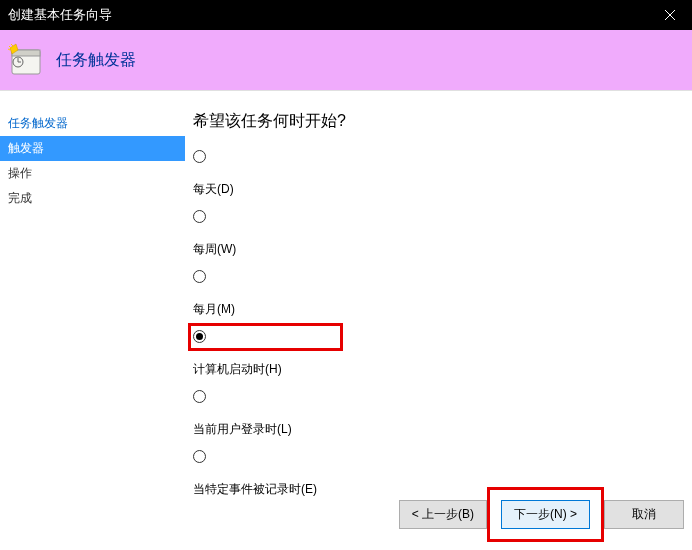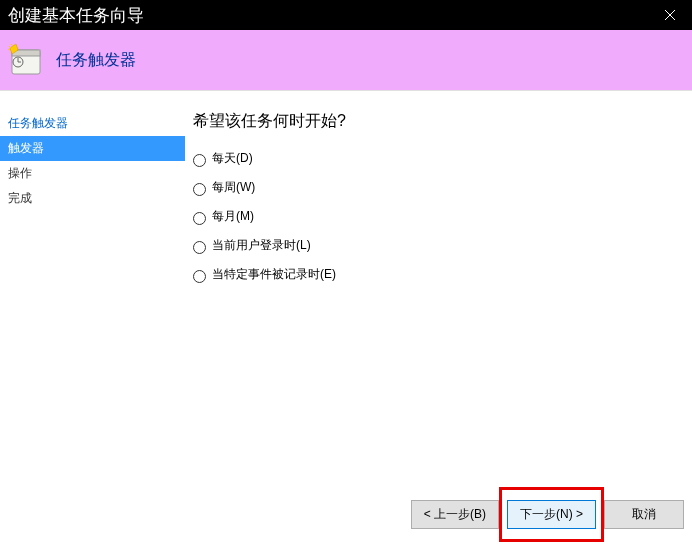--- a/index.html
+++ b/index.html
@@ -19,21 +19,21 @@
     .titlebar {
       background: #000;
       color: #fff;
       height: 30px;
       display: flex;
       align-items: center;
       justify-content: space-between;
       padding-left: 8px;
     }
     .titlebar-title {
-      font-size: 17px;
+      font-size: 13px;
     }
     .close-btn {
       width: 45px;
       height: 30px;
       display: flex;
       align-items: center;
       justify-content: center;
       cursor: pointer;
     }
     .close-btn svg {
@@ -89,24 +89,25 @@
       color: #000;
       margin-bottom: 18px;
     }
     .radio-group {
       display: flex;
       flex-direction: column;
       gap: 12px;
     }
     .radio-option {
       display: flex;
-      align-items: flex-end;
-      gap: 6px;
-      cursor: pointer;
-      position: relative;
+      align-items: flex-start;
+      gap: 18px;
+      cursor: pointer;
+      position: relative;
+      flex-direction: column;
     }
     .radio-circle {
       width: 13px;
       height: 13px;
       border: 1px solid #333;
       border-radius: 50%;
       display: inline-flex;
       align-items: center;
       justify-content: center;
       flex-shrink: 0;
@@ -142,21 +143,21 @@
       font-family: inherit;
       cursor: pointer;
       min-width: 80px;
     }
     .btn.primary {
       border: 1px solid #0078d7;
       background: #e5f1fb;
     }
     .highlight-btn {
       border: 3px solid #e60000;
-      padding: 10px 5px;
+      padding: 10px 11px;
       position: relative;
     }
   </style>
 </head>
 <body>
 
 <div class="titlebar">
   <span class="titlebar-title">创建基本任务向导</span>
   <div class="close-btn">
     <svg viewBox="0 0 10 10">
@@ -197,20 +198,25 @@
       </label>
       <label class="radio-option">
         <span class="radio-circle"></span>
         <span>每周(W)</span>
       </label>
       <label class="radio-option">
         <span class="radio-circle"></span>
         <span>每月(M)</span>
       </label>
       <label class="radio-option">
+        <span class="highlight-radio"></span>
+        <span class="radio-circle checked"></span>
+        <span>计算机启动时(H)</span>
+      </label>
+      <label class="radio-option">
         <span class="radio-circle"></span>
         <span>当前用户登录时(L)</span>
       </label>
       <label class="radio-option">
         <span class="radio-circle"></span>
         <span>当特定事件被记录时(E)</span>
       </label>
     </div>
   </div>
 </div>

